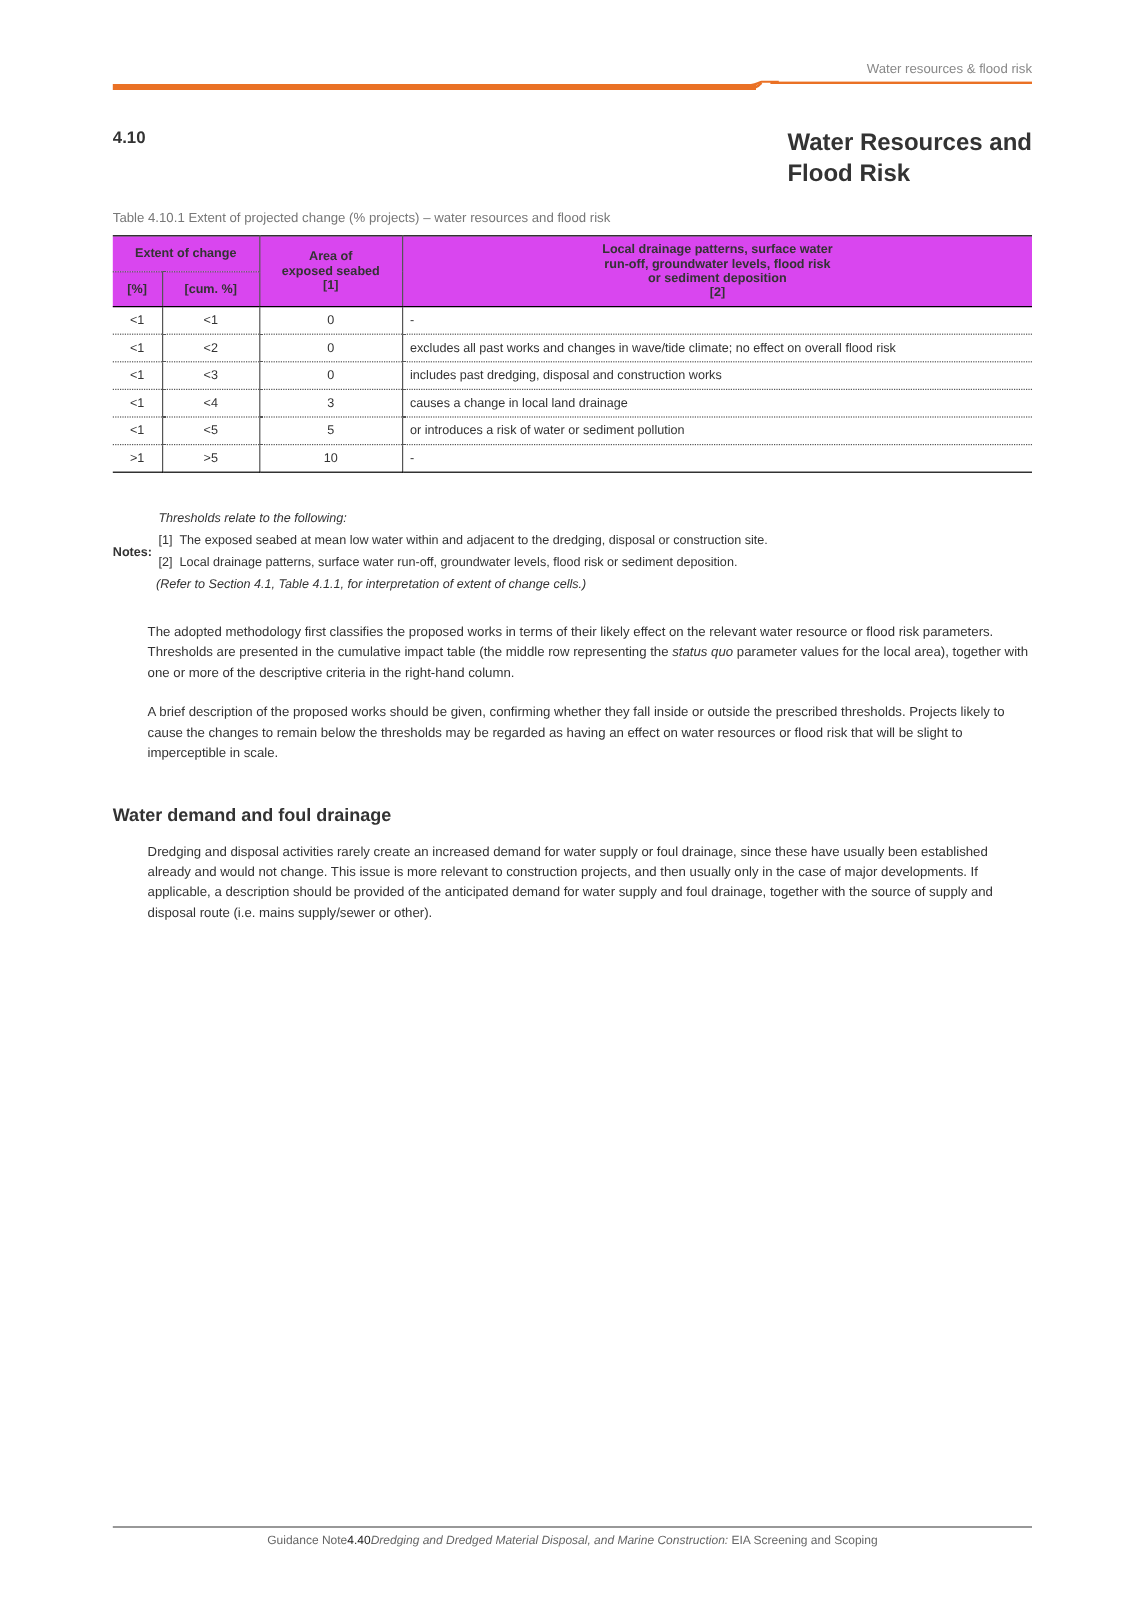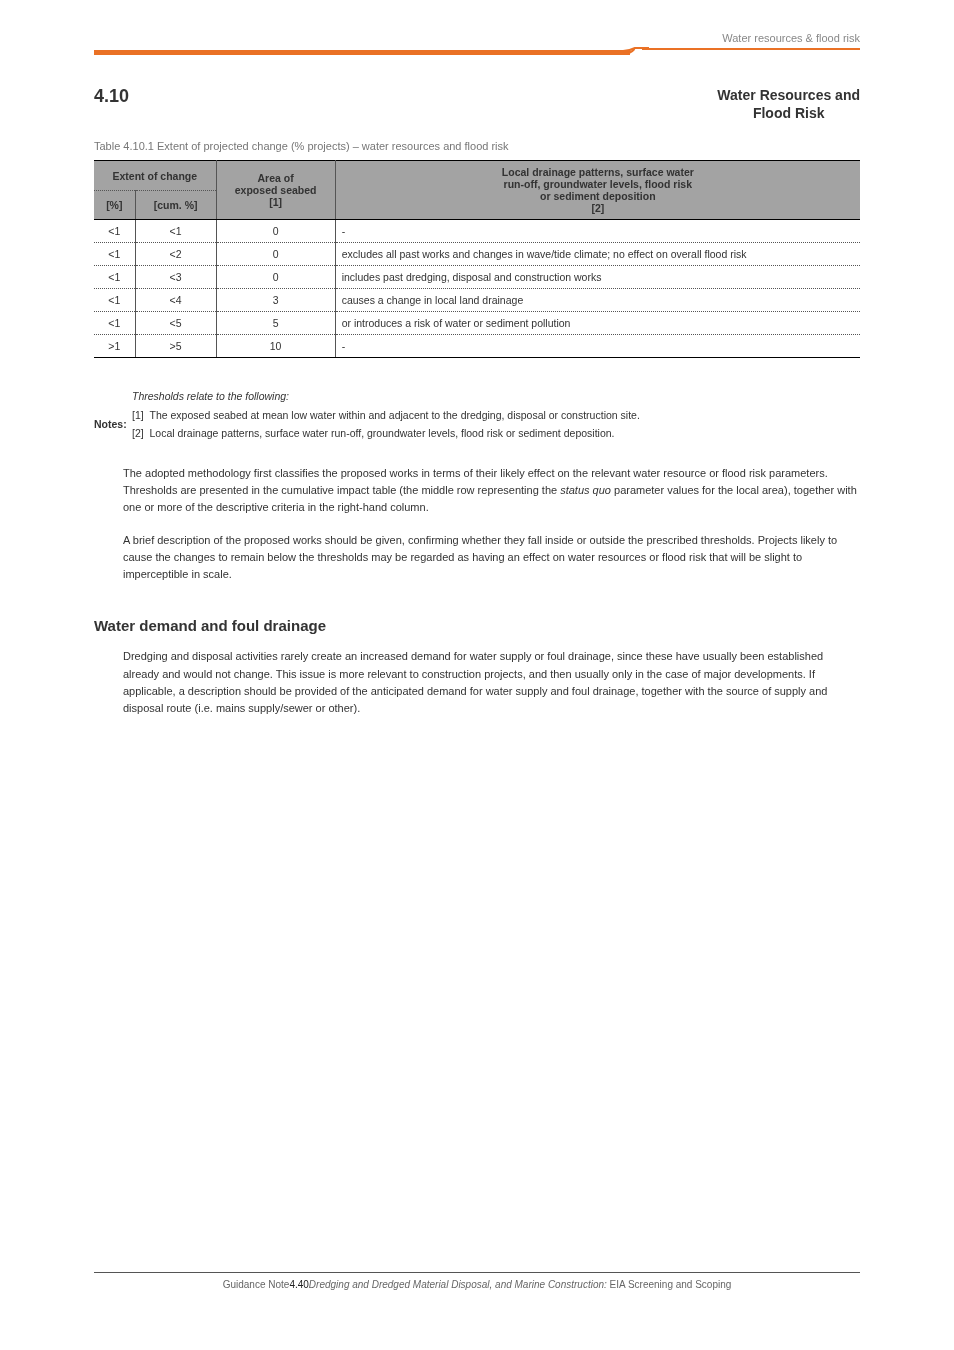--- a/index.html
+++ b/index.html
@@ -6,21 +6,21 @@
   body {
     width: 954px;
     height: 1350px;
     background: #fff;
     font-family: Arial, sans-serif;
     font-size: 12px;
     color: #333;
     position: relative;
   }
   .page {
-    padding: 32px 94px 0 94px;
+    padding: 52px 94px 0 94px;
   }
   .header-label {
     text-align: right;
     font-size: 11px;
     color: #888;
     margin-bottom: 4px;
   }
   .orange-rule {
     position: relative;
     height: 10px;
@@ -49,49 +49,49 @@
     width: 3.5%;
     height: 11px;
   }
   .title-row {
     display: flex;
     justify-content: space-between;
     align-items: flex-start;
     margin-bottom: 18px;
   }
   .title-row .left {
-    font-size: 18px;
+    font-size: 14px;
     font-weight: bold;
     flex: 1;
   }
   .title-row .right {
-    font-size: 14px;
-    font-weight: bold;
-    text-align: center;
+    font-size: 20px;
+    font-weight: bold;
+    text-align: left;
     white-space: pre-line;
     line-height: 1.3;
   }
   .subhead {
     font-size: 13px;
     font-weight: bold;
     margin-bottom: 3px;
   }
   .caption {
     font-size: 11px;
     color: #777;
     margin-bottom: 8px;
   }
   table.data {
     width: 100%;
     border-collapse: collapse;
     font-size: 10.5px;
     margin-bottom: 30px;
   }
   table.data th {
-    background: #a3a3a3;
+    background: #d946ef;
     font-weight: bold;
     text-align: center;
     padding: 5px 6px;
     vertical-align: middle;
   }
   table.data td {
     padding: 5px 6px;
     vertical-align: top;
     text-align: center;
   }
@@ -219,20 +219,21 @@
         </tr>
       </tbody>
   </table>
 
   <div class="notes">
     <div class="n-label">Notes:</div>
     <div class="n-body">
       <p class="italic">Thresholds relate to the following:</p>
       <p><span>[1]&nbsp;&nbsp;</span><span>The exposed seabed at mean low water within and adjacent to the dredging, disposal or construction site.</span></p>
       <p><span>[2]&nbsp;&nbsp;</span><span>Local drainage patterns, surface water run-off, groundwater levels, flood risk or sediment deposition.</span></p>
+      <p class="italic">(Refer to Section 4.1, Table 4.1.1, for interpretation of extent of change cells.)</p>
     </div>
     <div style="clear:both"></div>
   </div>
 
   <p class="para" id="para1">The adopted methodology first classifies the proposed works in terms of their likely effect on the relevant water resource or flood risk parameters. Thresholds are presented in the cumulative impact table (the middle row representing the <span class="italic">status quo</span> parameter values for the local area), together with one or more of the descriptive criteria in the right-hand column.</p>
   <p class="para">A brief description of the proposed works should be given, confirming whether they fall inside or outside the prescribed thresholds. Projects likely to cause the changes to remain below the thresholds may be regarded as having an effect on water resources or flood risk that will be slight to imperceptible in scale.</p>
 
   <div class="section-title">Water demand and foul drainage</div>
   <p class="para">Dredging and disposal activities rarely create an increased demand for water supply or foul drainage, since these have usually been established already and would not change. This issue is more relevant to construction projects, and then usually only in the case of major developments. If applicable, a description should be provided of the anticipated demand for water supply and foul drainage, together with the source of supply and disposal route (i.e. mains supply/sewer or other).</p>
 </div>

